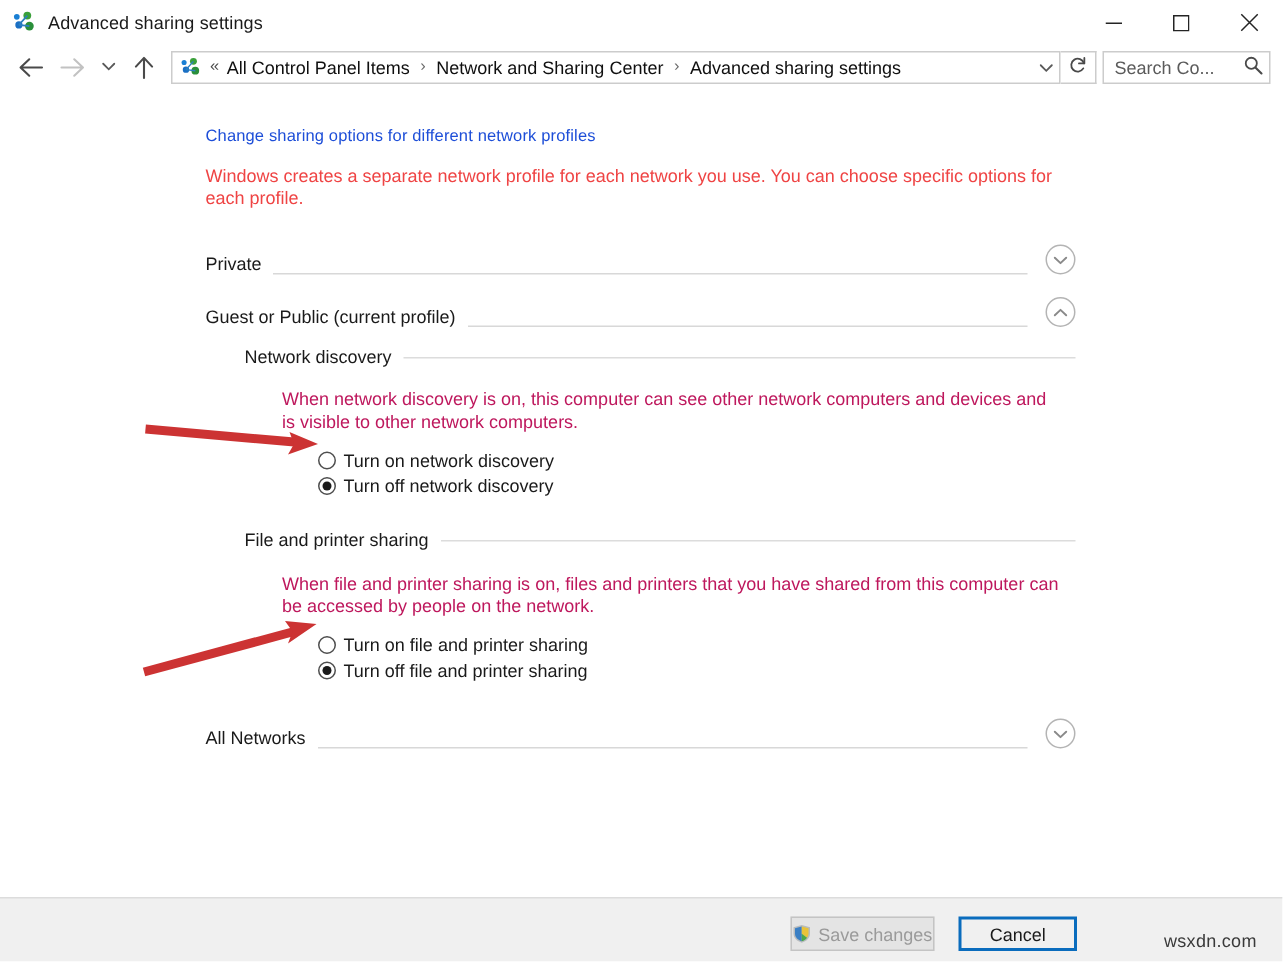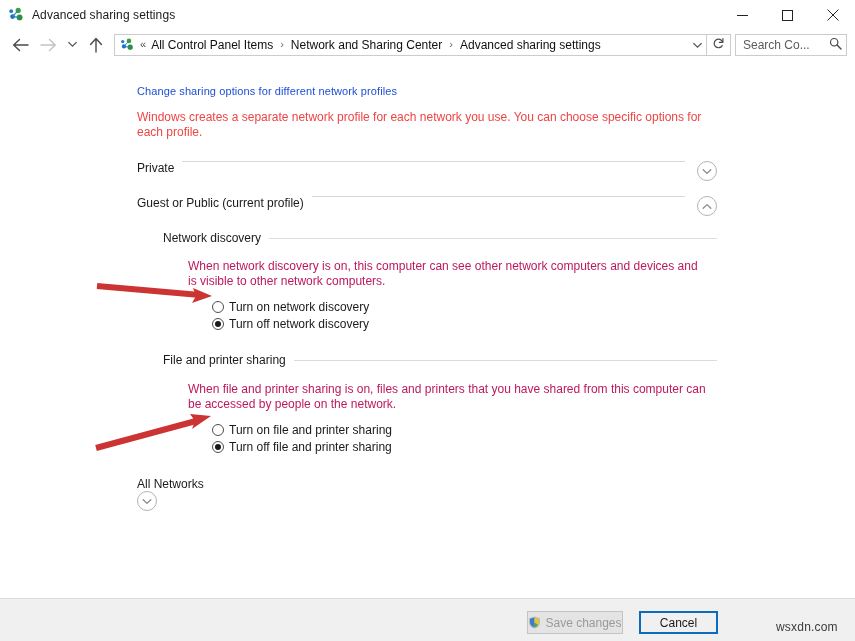--- a/index.html
+++ b/index.html
@@ -153,21 +153,21 @@
     color: #ef4444;
   }
 
   
   .profile-row {
     margin-left: 137px;
     margin-right: 0;
     width: 580px;
     height: 22px;
     display: flex;
-    align-items: flex-start;
+    align-items: flex-end;
     position: relative;
   }
   .profile-label {
     font-size: 12px;
     color: #1a1a1a;
     white-space: nowrap;
     padding-right: 8px;
   }
   .profile-rule {
     flex: 1 1 auto;
@@ -455,21 +455,21 @@
     <div class="radio-row">
       <span class="radio-mark"></span>
       <span class="radio-label">Turn on file and printer sharing</span>
     </div>
     <div class="radio-row">
       <span class="radio-mark checked"></span>
       <span class="radio-label">Turn off file and printer sharing</span>
     </div>
   </div>
 
-  <div class="profile-row" style="margin-top:22px;flex-direction:column;">
+  <div class="profile-row" style="margin-top:22px;">
     <span class="profile-label">All Networks</span>
     <span class="profile-rule"></span>
     <span class="chev-circle">
       <svg width="10" height="7" viewBox="0 0 10 7">
           <path d="M1.2 1.8 L5 5.4 L8.8 1.8" stroke="#8a8a8a" stroke-width="1.3" fill="none" stroke-linecap="round" stroke-linejoin="round"></path>
         </svg>
     </span>
   </div>
 </div>
 

